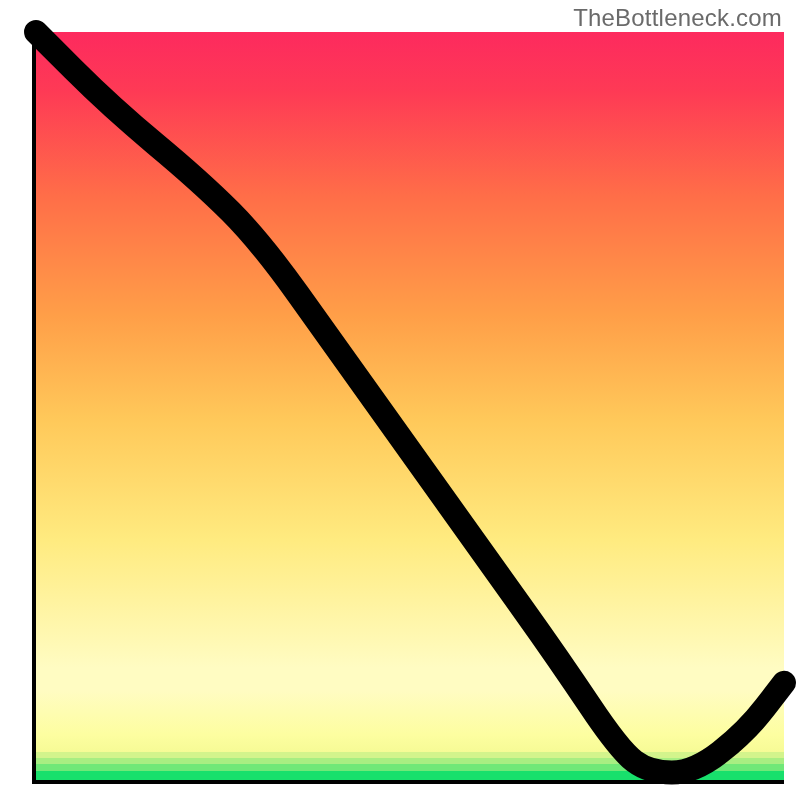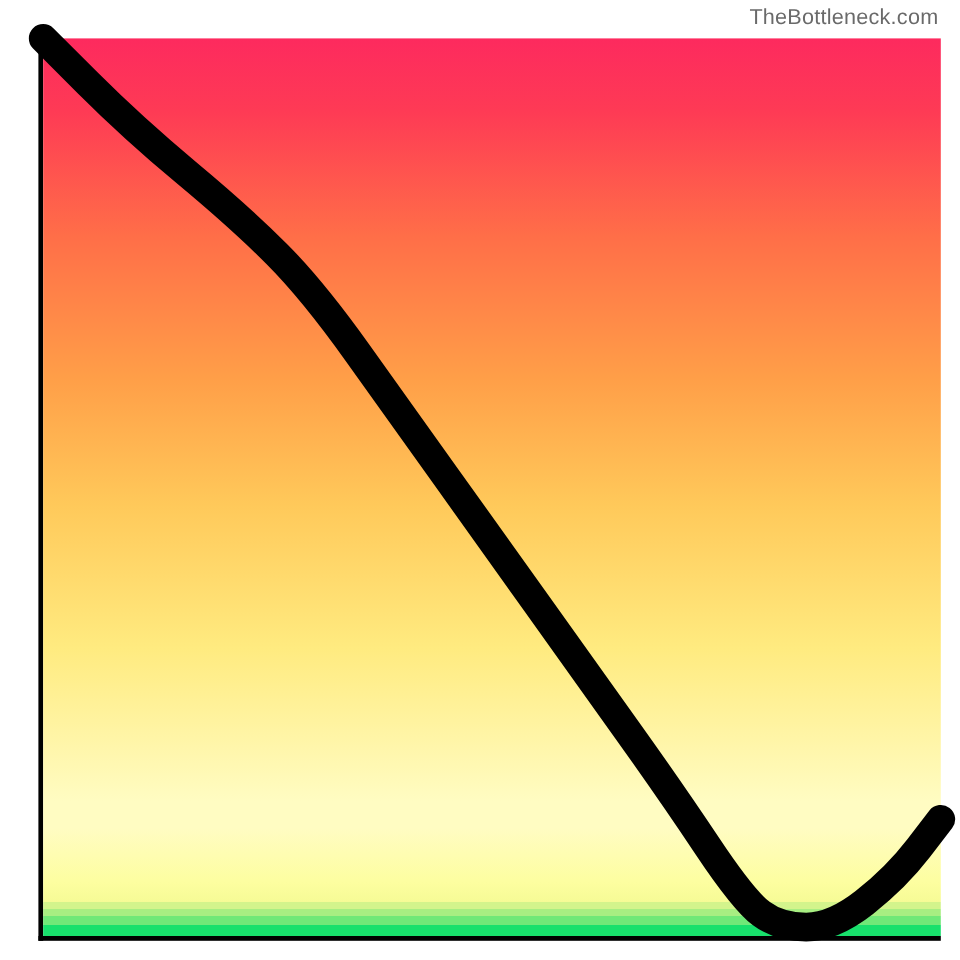--- a/index.html
+++ b/index.html
@@ -7,21 +7,21 @@
     width: 800px;
     height: 800px;
     background: #ffffff;
     position: relative;
     font-family: Arial, Helvetica, sans-serif;
   }
   .watermark {
     position: absolute;
     top: 4px;
     right: 18px;
-    font-size: 18px;
+    font-size: 24px;
     color: #6a6a6a;
     font-weight: 500;
     letter-spacing: 0.2px;
   }
   .plot {
     position: absolute;
     top: 32px;
     left: 32px;
     width: 752px;
     height: 752px;

